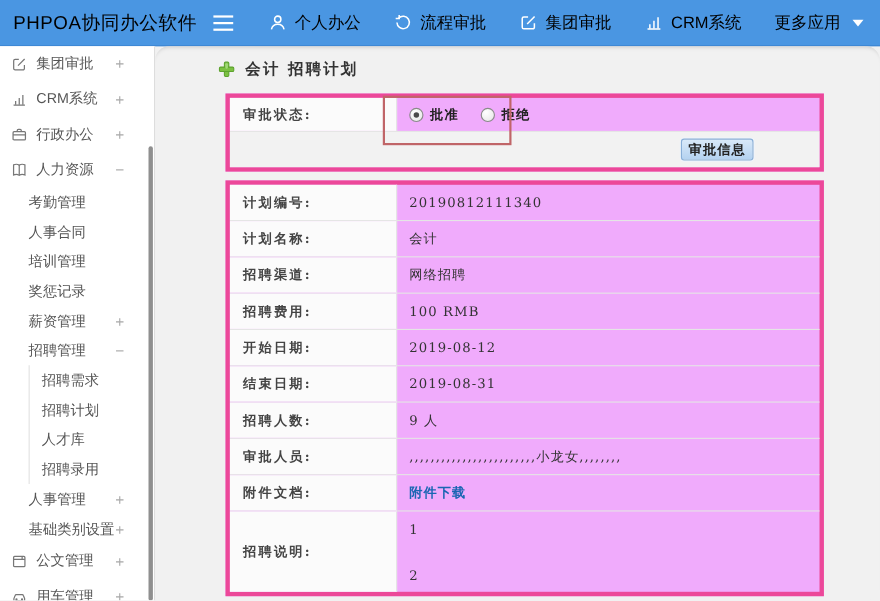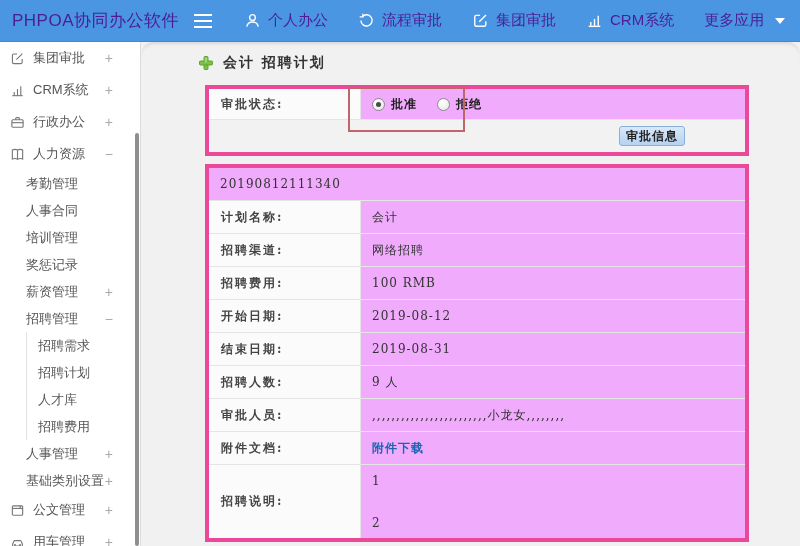--- a/index.html
+++ b/index.html
@@ -1,21 +1,21 @@
 <!DOCTYPE html>
 <html><head>
 <meta charset="utf-8">
 <style>
   * { margin:0; padding:0; box-sizing:border-box; }
   html,body { width:800px; height:546px; overflow:hidden; background:#f1f1f1;
               font-family:"Liberation Sans","DejaVu Sans",sans-serif; }
 
   
   .header { height:42px; background:#4a96e2; border-bottom:1px solid #3d87d4;
-            display:flex; align-items:center; color:#4c1d95; }
+            display:flex; align-items:center; color:#000000; }
   .logo { width:178px; padding-left:12px; font-size:17px; letter-spacing:.5px;
           white-space:nowrap; }
   .hamburger { width:20px; margin-left:16px; cursor:pointer; }
   .hamburger span { display:block; width:18px; height:2px; background:#fff; margin:4px 0; }
   .nav { display:flex; margin-left:30px; gap:30px; align-items:center; }
   .nav-item { display:flex; align-items:center; gap:7px; font-size:15px; cursor:pointer;
               white-space:nowrap; }
   .nav-item svg { display:block; }
   .caret { width:0; height:0; border-left:5px solid transparent; border-right:5px solid transparent;
            border-top:6px solid #fff; margin-left:4px; }
@@ -209,21 +209,21 @@
       <div class="side-item side-sub">
         <span>招聘需求</span>
       </div>
       <div class="side-item side-sub">
         <span>招聘计划</span>
       </div>
       <div class="side-item side-sub">
         <span>人才库</span>
       </div>
       <div class="side-item side-sub">
-        <span>招聘费用</span>
+        <span>招聘录用</span>
       </div>
     </div>
     <div class="side-item side-sub">
       <span>人事管理</span>
       <span class="expand">+</span>
     </div>
     <div class="side-item side-sub">
       <span>基础类别设置</span>
       <span class="expand">+</span>
     </div>
@@ -275,20 +275,21 @@
         </div>
       </div>
       <div class="row btn-row">
         <button class="info-btn">审批信息</button>
       </div>
       <div class="red-box"></div>
     </div>
 
     <div class="panel detail">
       <div class="row">
+        <div class="cell-label">计划编号:</div>
         <div class="cell-value">20190812111340</div>
       </div>
       <div class="row">
         <div class="cell-label">计划名称:</div>
         <div class="cell-value">会计</div>
       </div>
       <div class="row">
         <div class="cell-label">招聘渠道:</div>
         <div class="cell-value">网络招聘</div>
       </div>

